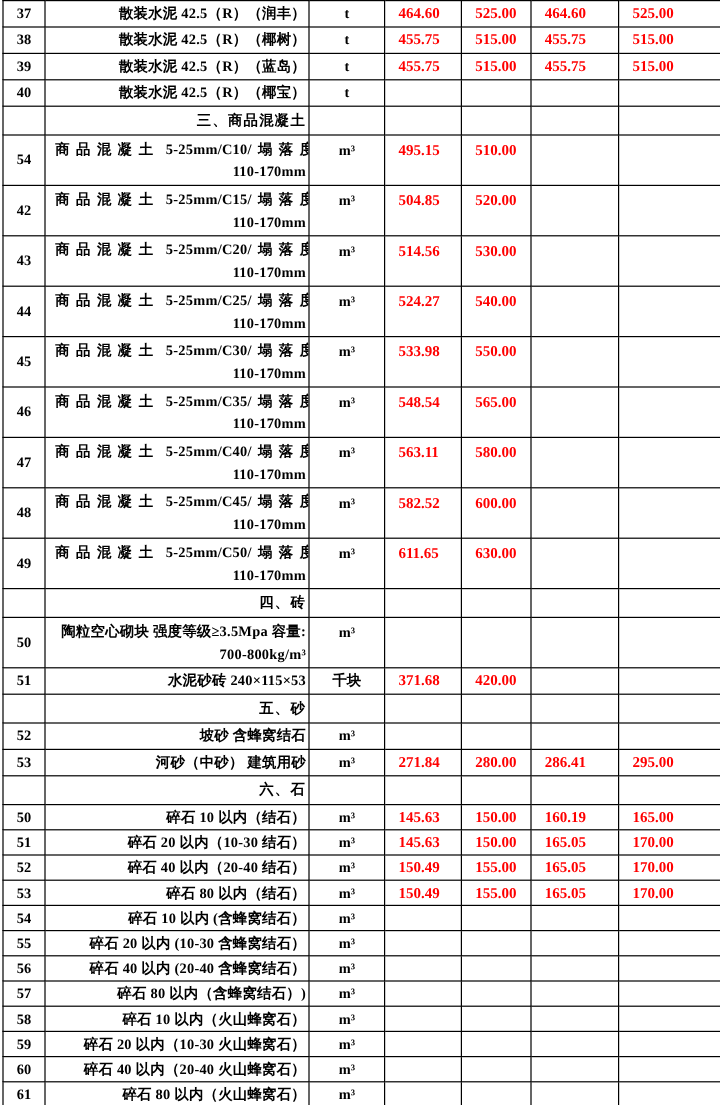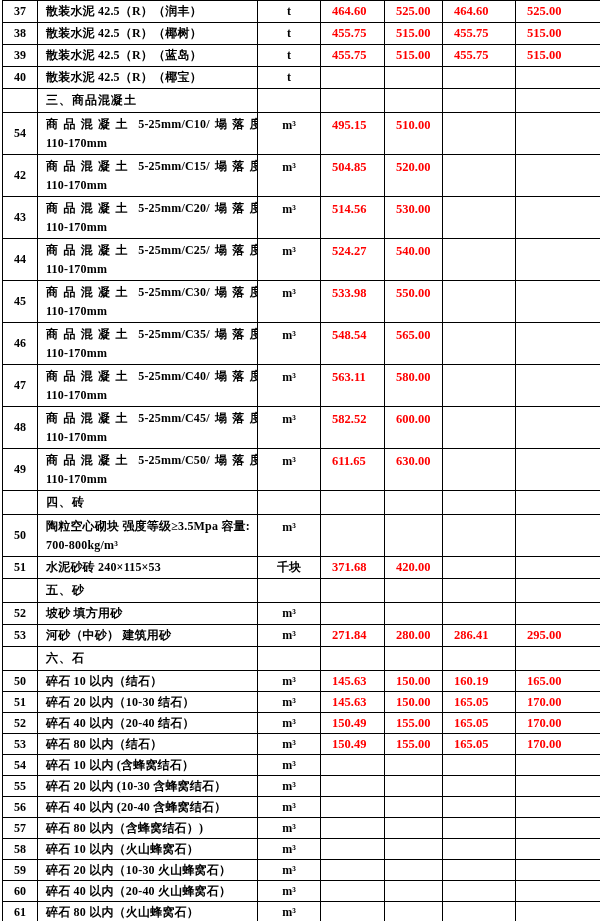--- a/index.html
+++ b/index.html
@@ -29,20 +29,21 @@
     padding: 0;
     box-sizing: border-box;
   }
   td.num   { text-align: center; }
   td.name  {
     padding-left: 8px;
     padding-right: 2px;
     white-space: pre;
     line-height: 19px;
     letter-spacing: 0.2px;
+    text-align: right;
   }
   td.unit  { text-align: center; }
   td.price {
     padding-left: 11px;
     color: var(--price-color, #ff0000);
     font-size: 12.5px;
   }
   tr.h22 { height: 22px; margin-top: 44px; }
   tr.h21 { height: 21px; }
   tr.h24 { height: 24px; }
@@ -236,21 +237,21 @@
         <td class="num"></td>
         <td class="name">五、砂</td>
         <td class="unit"></td>
         <td class="price"></td>
         <td class="price"></td>
         <td class="price"></td>
         <td class="price"></td>
       </tr>
       <tr class="h22">
         <td class="num">52</td>
-        <td class="name">坡砂 填方用砂</td>
+        <td class="name">坡砂 含蜂窝结石</td>
         <td class="unit">m³</td>
         <td class="price"></td>
         <td class="price"></td>
         <td class="price"></td>
         <td class="price"></td>
       </tr>
       <tr class="h22">
         <td class="num">53</td>
         <td class="name">河砂（中砂） 建筑用砂</td>
         <td class="unit">m³</td>

